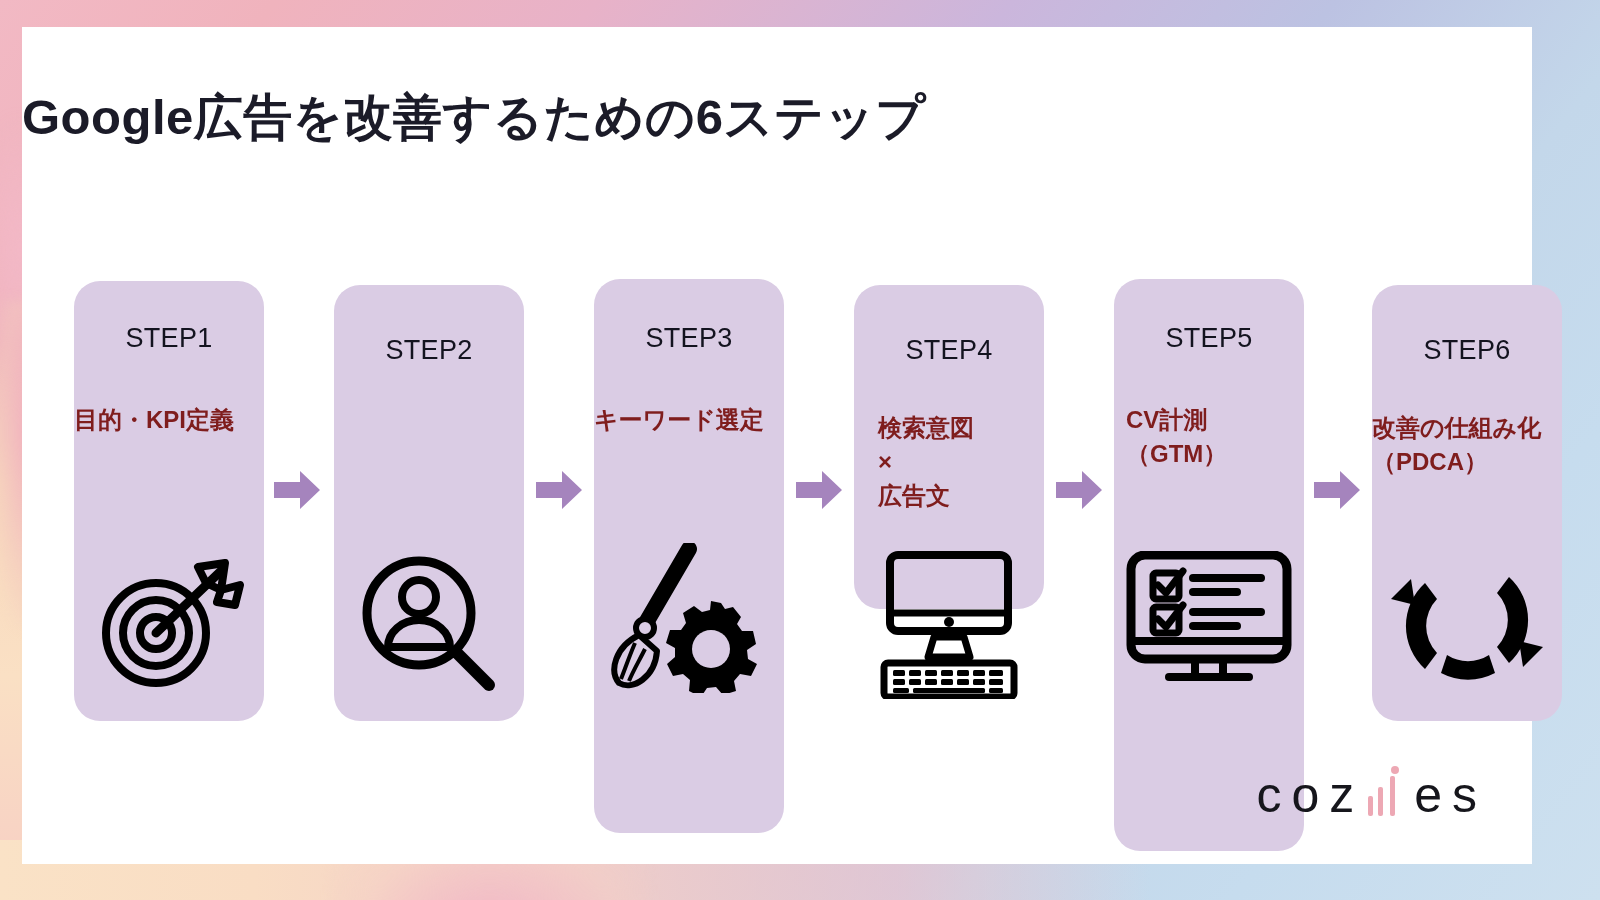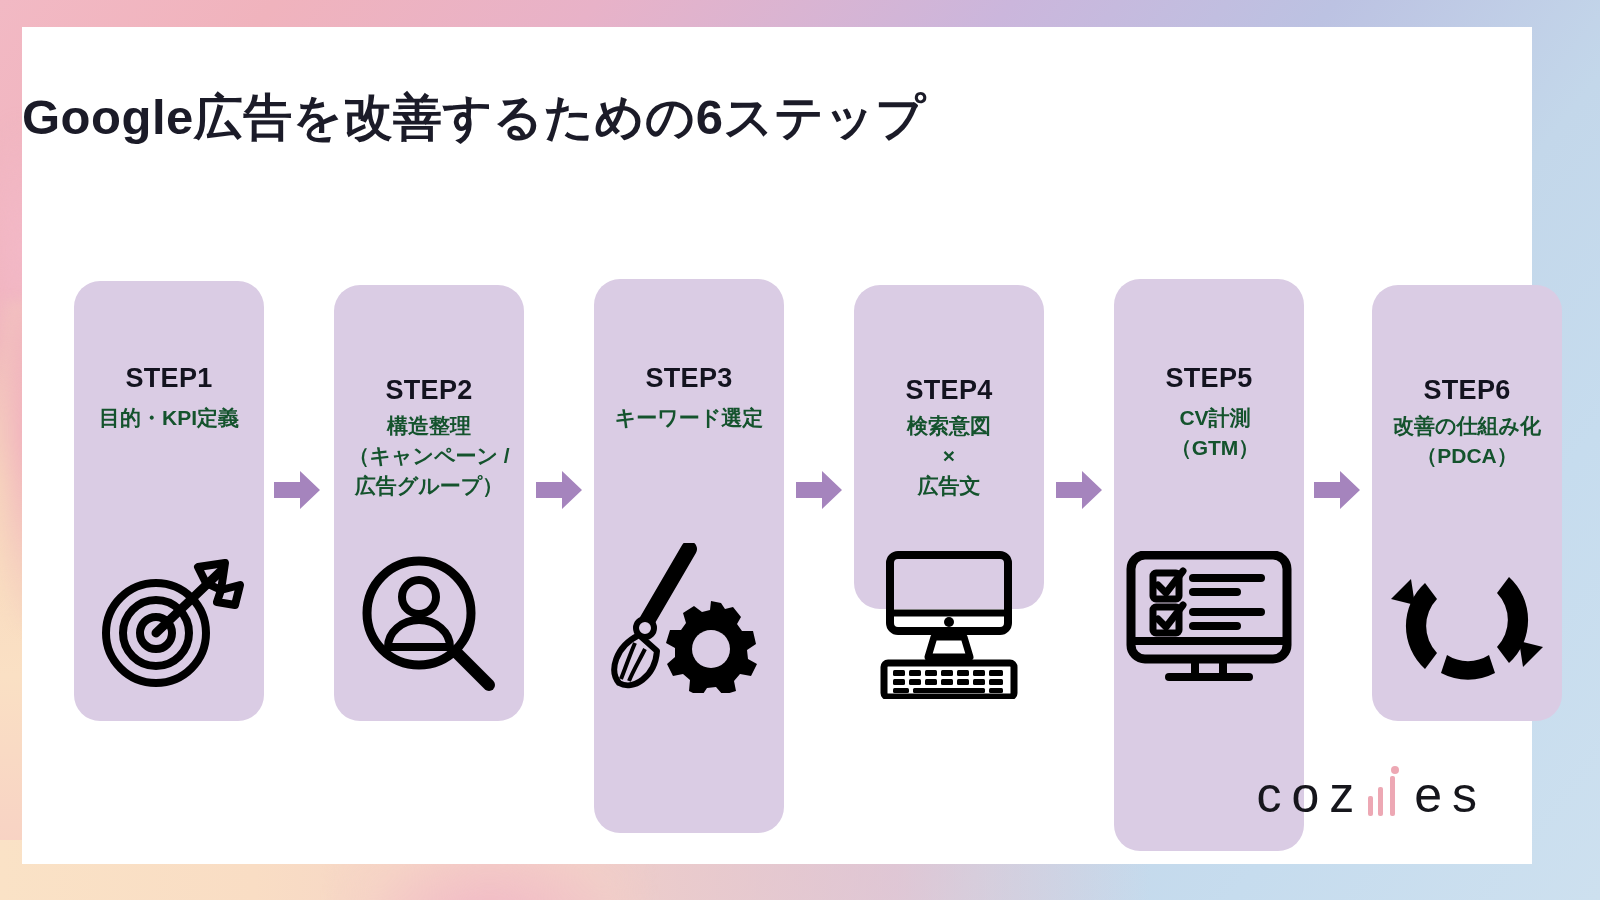--- a/index.html
+++ b/index.html
@@ -81,32 +81,30 @@
     position:absolute;
     width:190px;
     background:#dacce4;
     border-radius:26px;
   }
   .step-label {
     position:absolute;
     left:0; width:100%;
     text-align:center;
     font-size:27px;
-    font-weight:bold;
+    font-weight:normal;
     color:#13131f;
     letter-spacing:.3px;
-    margin-top:40px;
   }
   .step-desc {
     position:absolute;
     left:0; width:100%;
-    text-align:center;
-    font-size:21px;
+    font-size:24px;
     font-weight:bold;
-    color:#14532d;
+    color:#7f1d1d;
     line-height:1.42;
     white-space:pre-line;
   }
   .step-icon {
     position:absolute;
     left:50%;
     transform:translateX(-50%);
   }
   .arrow {
     position:absolute;
@@ -182,23 +180,20 @@
     </div>
 
     <div class="arrow" style="left:222px;">
       <svg width="46" height="46" viewBox="0 0 46 46">
           <path d="M0 15 H26 V4 L46 23 L26 42 V31 H0 Z" fill="#A584BD"></path>
         </svg>
     </div>
 
     <div class="step-card" style="left:282px; top:30px; height:436px;">
       <div class="step-label" style="top:50px;">STEP2</div>
-      <div class="step-desc" style="top:126px;">構造整理
-（キャンペーン /
-広告グループ）</div>
       <div class="step-icon" style="top:270px;">
         <svg width="140" height="140" viewBox="0 0 140 140" fill="none">
           <circle cx="60" cy="58" r="52" stroke="#000" stroke-width="9"></circle>
           <circle cx="60" cy="42" r="17" stroke="#000" stroke-width="8"></circle>
           <path d="M29 92 a31 27 0 0 1 62 0 Z" stroke="#000" stroke-width="8" stroke-linejoin="round"></path>
           <path d="M98 98 L130 130" stroke="#000" stroke-width="12" stroke-linecap="round"></path>
         </svg>
       </div>
     </div>
 
@@ -227,21 +222,21 @@
     </div>
 
     <div class="arrow" style="left:744px;">
       <svg width="46" height="46" viewBox="0 0 46 46">
           <path d="M0 15 H26 V4 L46 23 L26 42 V31 H0 Z" fill="#A584BD"></path>
         </svg>
     </div>
 
     <div class="step-card" style="left:802px; top:30px; height:324px;">
       <div class="step-label" style="top:50px;">STEP4</div>
-      <div class="step-desc" style="top:126px;">検索意図
+      <div class="step-desc" style="top:126px;padding-left:24px;">検索意図
 ×
 広告文</div>
       <div class="step-icon" style="top:266px;">
         <svg width="150" height="148" viewBox="0 0 150 148" fill="none">
           <rect x="16" y="4" width="118" height="76" rx="8" stroke="#000" stroke-width="8"></rect>
           <path d="M16 62 H134" stroke="#000" stroke-width="7"></path>
           <circle cx="75" cy="71" r="5" fill="#000"></circle>
           <path d="M60 86 L90 86 L96 106 L54 106 Z" stroke="#000" stroke-width="7" stroke-linejoin="round"></path>
           <rect x="10" y="112" width="130" height="34" rx="4" stroke="#000" stroke-width="7"></rect>
           <g fill="#000">

